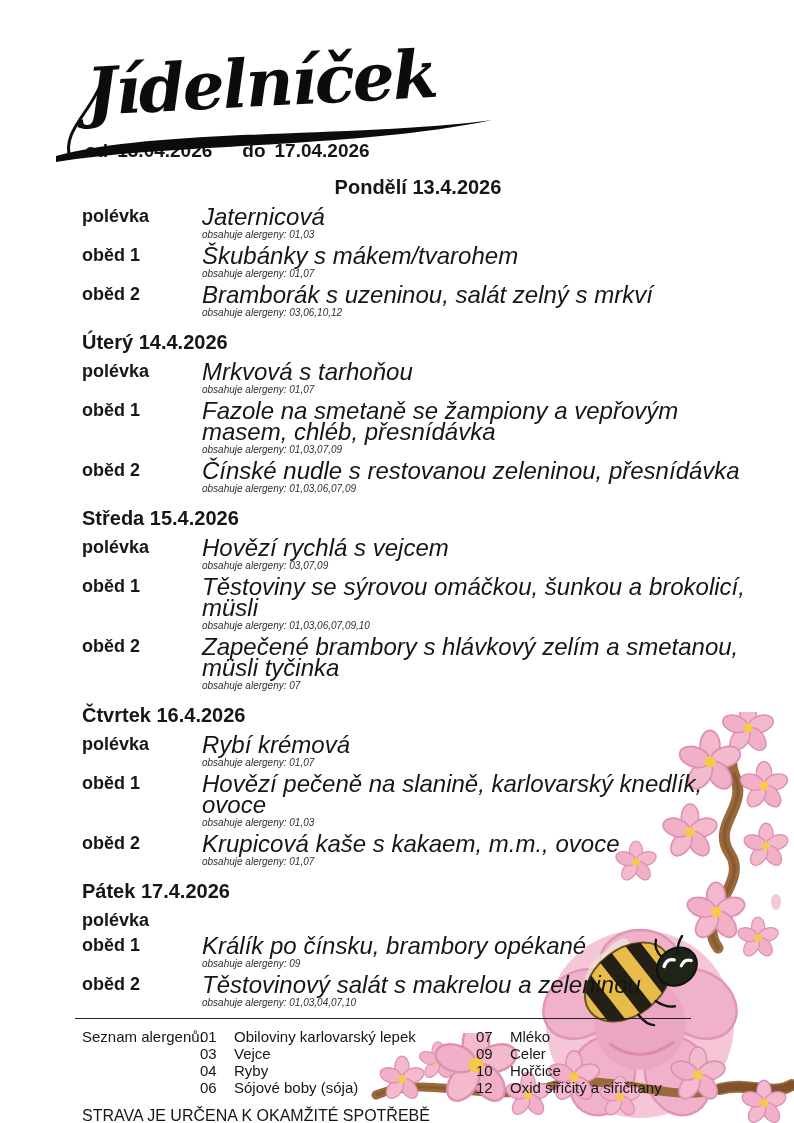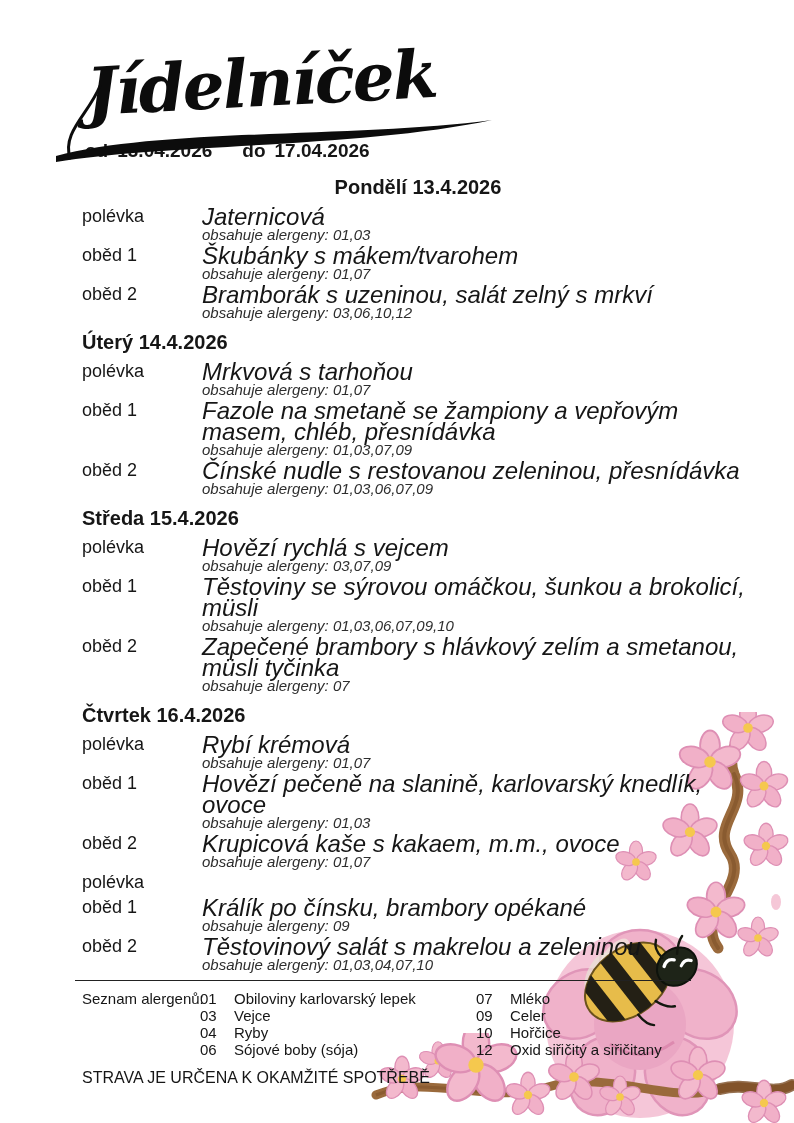--- a/index.html
+++ b/index.html
@@ -23,24 +23,24 @@
     font-size:19px; font-weight:bold; white-space:nowrap;
   }
   .date-range .gap { display:inline-block; width:30px; }
   .date-range .sp { display:inline-block; width:9px; }
 
   
   .content { position:absolute; left:82px; top:172px; width:672px; z-index:1; }
   .day-title { font-size:20px; font-weight:bold; margin:12px 0 7px 0; }
   .day:first-child .day-title { margin-top:4px;text-align:center; }
   .meal-row { display:flex; margin-bottom:4px; }
-  .meal-label { width:120px; flex:0 0 120px; font-size:18px; font-weight:normal; line-height:21px; }
+  .meal-label { width:120px; flex:0 0 120px; font-size:18px; font-weight:bold; line-height:21px; }
   .meal-content { flex:1 1 auto; max-width:552px; }
   .dish { font-size:24px; line-height:21px;font-style:italic; }
-  .allergens { font-size:15px; font-style:italic; color:#2e2e2e; line-height:13px; margin-top:1px; }
+  .allergens { font-size:10px; font-style:italic; color:#2e2e2e; line-height:13px; margin-top:1px; }
 
   .divider { border:none; border-top:1.6px solid #222; width:616px; margin:9px 0 0 -7px; }
 
   
   .legend { margin-top:9px; }
   .legend-row { display:grid; grid-template-columns:118px 34px 242px 34px auto; font-size:15px; line-height:17px; }
   .legend-row span { white-space:nowrap; }
 
   
   .footer-notes { display:flex; margin-top:11px; font-size:16px;flex-direction:column; }
@@ -259,20 +259,21 @@
       <div class="meal-label">oběd 2</div>
       <div class="meal-content">
         <div class="dish">Krupicová kaše s kakaem, m.m., ovoce</div>
         <div class="allergens">obsahuje alergeny: 01,07</div>
       </div>
     </div>
   </div>
     </section>
 
     <section class="day">
+      <h2 class="day-title">Pátek 17.4.2026</h2>
       <div>
     <div class="meal-row">
       <div class="meal-label">polévka</div>
     </div>
 
     <div class="meal-row">
       <div class="meal-label">oběd 1</div>
       <div class="meal-content">
         <div class="dish">Králík po čínsku, brambory opékané</div>
         <div class="allergens">obsahuje alergeny: 09</div>

